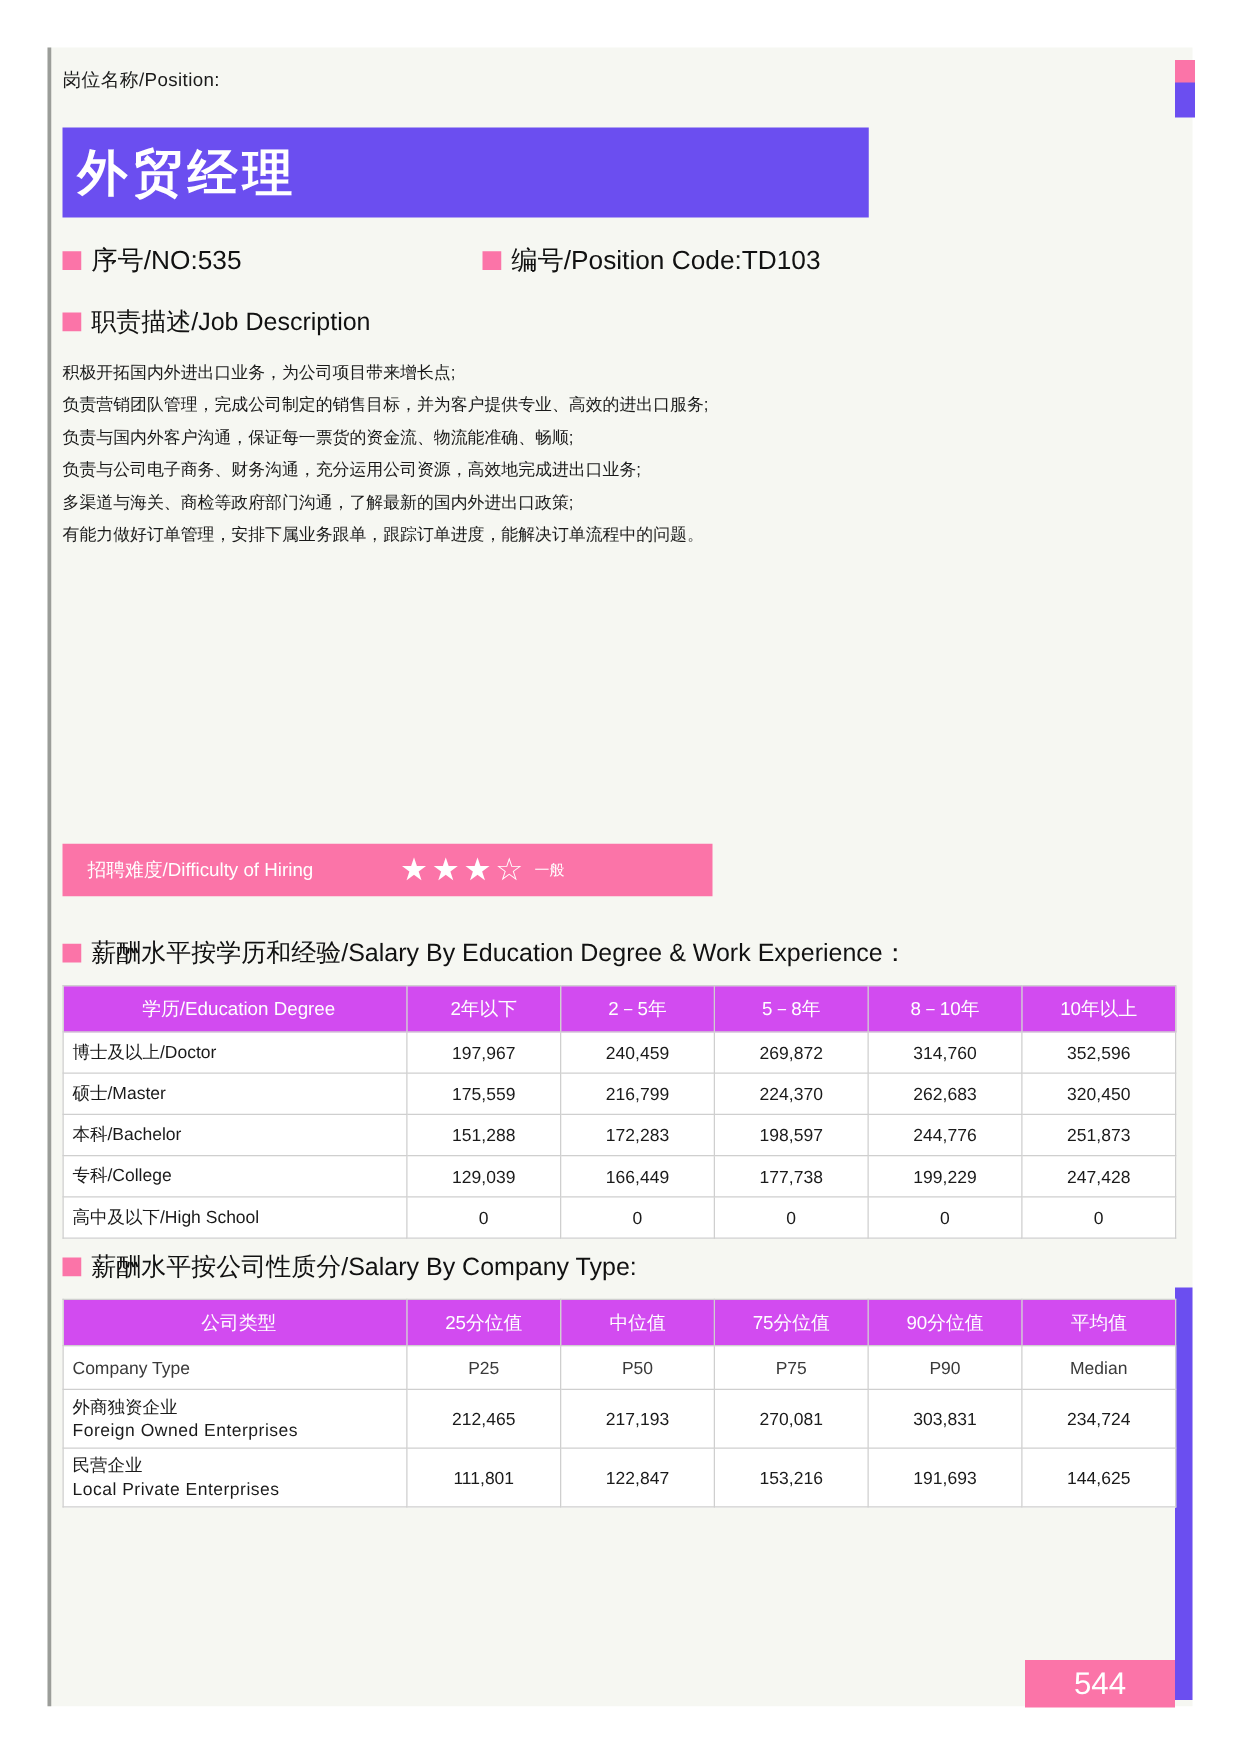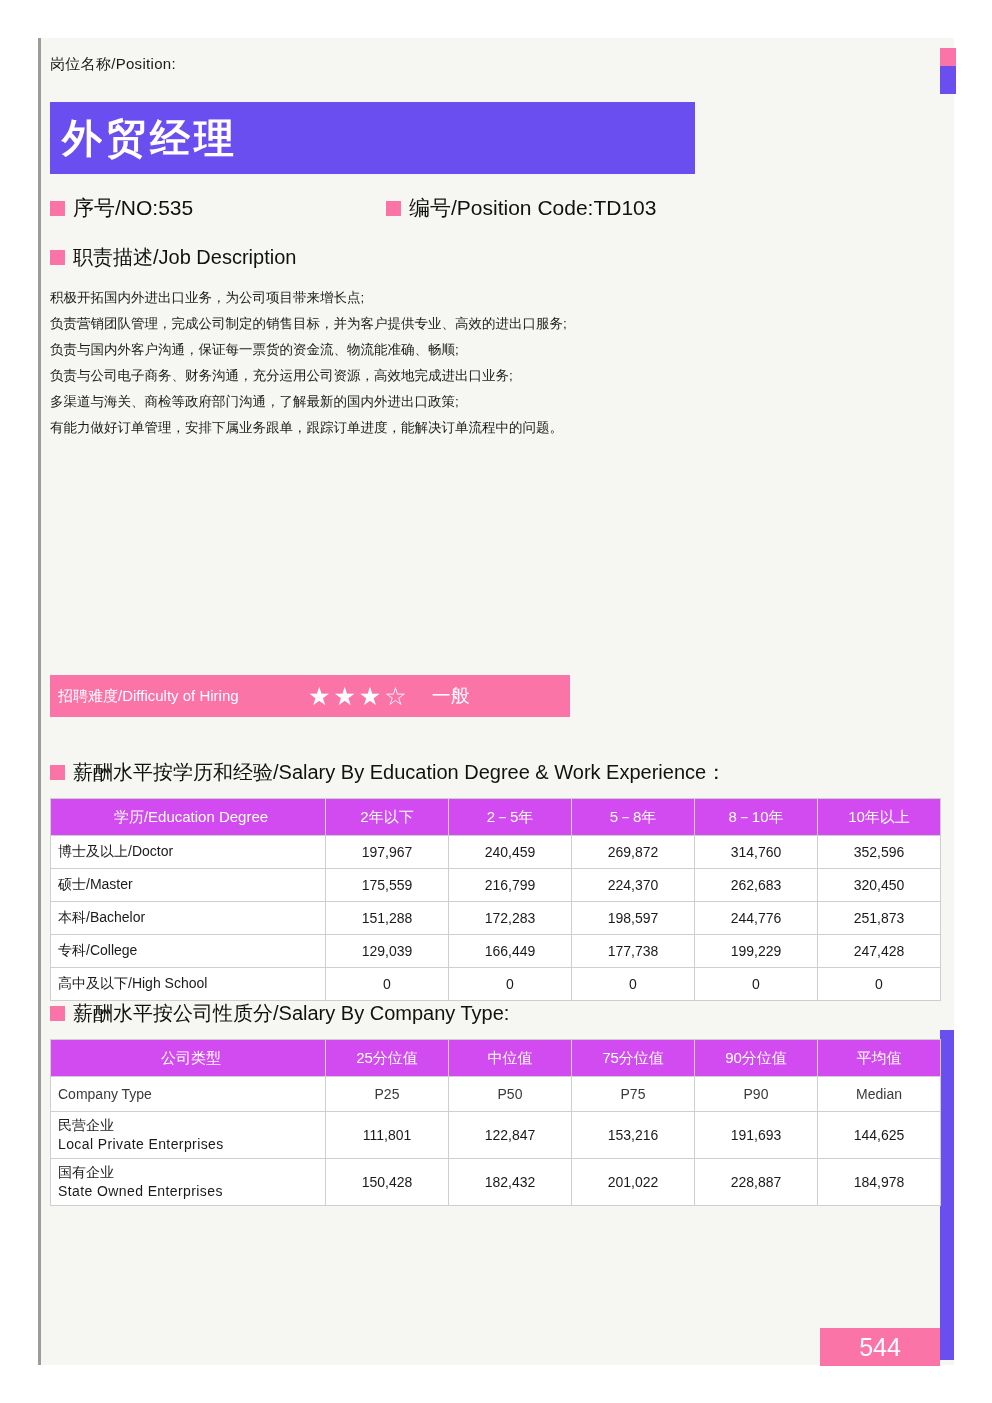--- a/index.html
+++ b/index.html
@@ -126,31 +126,31 @@
     top: 620px;
     width: 520px;
     height: 42px;
     background: #fb74a8;
     display: flex;
     align-items: center;
     color: #ffffff;
   }
   .difficulty .dl {
     font-size: 15px;
-    padding-left: 8px;
+    padding-left: 20px;
     width: 250px;
   }
   .difficulty .stars {
     font-size: 25px;
     letter-spacing: 3px;
     line-height: 1;
   }
   .difficulty .dnote {
-    font-size: 19px;
-    margin-left: 22px;
+    font-size: 12px;
+    margin-left: 6px;
     font-family: Liberation Mono, monospace;
   }
 
   .sec2 { position: absolute; left: 0; top: 690px; width: 890px; }
   .sec3 { position: absolute; left: 0; top: 945px; width: 890px; }
 
   table {
     border-collapse: collapse;
     width: 890px;
     margin-top: 12px;
@@ -252,21 +252,21 @@
       <div>有能力做好订单管理，安排下属业务跟单，跟踪订单进度，能解决订单流程中的问题。</div>
     </div>
 
     <div class="difficulty">
       <span class="dl">招聘难度/Difficulty of Hiring</span>
       <span class="stars">★★★☆</span>
       <span class="dnote">一般</span>
     </div>
 
     <div class="sec2">
-      <div class="section-head" style="margin-top:14px">
+      <div class="section-head" style="margin-top:4px">
         <span class="sq"></span>
           <span>薪酬水平按学历和经验/Salary By Education Degree &amp; Work Experience：</span>
       </div>
       <table class="t1">
         <colgroup>
             <col class="c1">
             <col class="cx">
             <col class="cx">
             <col class="cx">
             <col class="cx">
@@ -355,40 +355,40 @@
           <tr class="subhead">
             <td class="first">Company Type</td>
             <td>P25</td>
             <td>P50</td>
             <td>P75</td>
             <td>P90</td>
             <td>Median</td>
           </tr>
           <tr>
             <td class="first">
+              <span class="cn-line">外商独资企业</span>
+              <span class="en-line">Foreign Owned Enterprises</span>
+            </td>
+            <td>212,465</td>
+            <td>217,193</td>
+            <td>270,081</td>
+            <td>303,831</td>
+            <td>234,724</td>
+          </tr>
+          <tr>
+            <td class="first">
               <span class="cn-line">民营企业</span>
               <span class="en-line">Local Private Enterprises</span>
             </td>
             <td>111,801</td>
             <td>122,847</td>
             <td>153,216</td>
             <td>191,693</td>
             <td>144,625</td>
           </tr>
-          <tr>
-            <td class="first">
-              <span class="cn-line">国有企业</span>
-              <span class="en-line">State Owned Enterprises</span>
-            </td>
-            <td>150,428</td>
-            <td>182,432</td>
-            <td>201,022</td>
-            <td>228,887</td>
-            <td>184,978</td>
-          </tr>
         </tbody>
       </table>
     </div>
 
   </div>
 
   <div class="pagenum">544</div>
 </div>
 
 </body></html>

